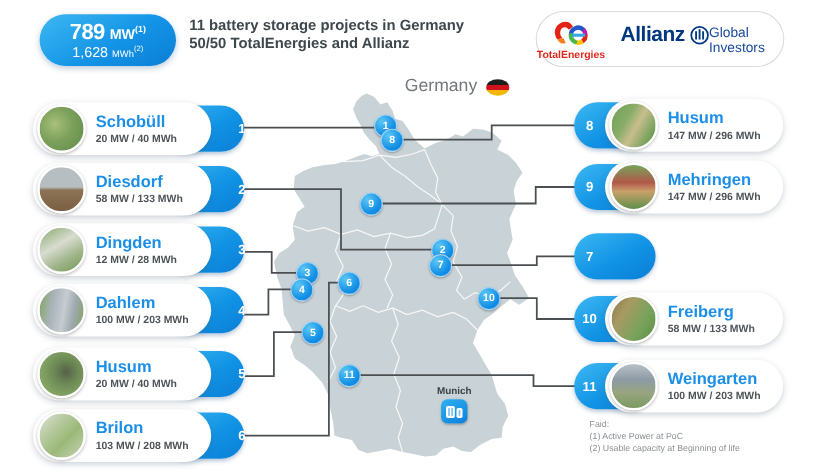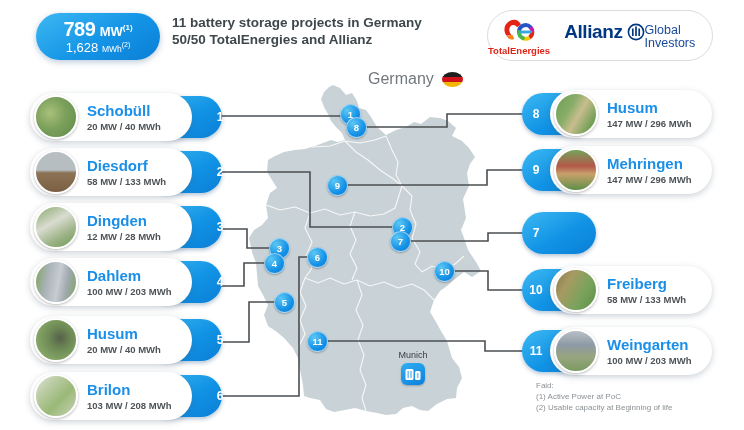--- a/index.html
+++ b/index.html
@@ -29,21 +29,21 @@
   .az-row{display:flex;align-items:center;gap:4px;}
   .az-word{font-size:19px;font-weight:bold;color:#003781;letter-spacing:-.4px;}
   .az-sub{font-size:12.5px;color:#17499b;margin-top:2px;}
 
   
   .country{position:absolute;left:368px;top:70px;z-index:2;display:flex;align-items:center;gap:8px;}
   .country-txt{font-size:16px;color:#73787d;}
   .flag{width:21px;height:15px;border-radius:50%;
     background:linear-gradient(#1e1e1e 0 33%,#d0121a 33% 66%,#f2b705 66% 100%);}
   .munich{position:absolute;left:388px;top:350px;z-index:2;width:50px;text-align:center;}
-  .munich-txt{font-size:9px;font-weight:normal;color:#3a4045;}
+  .munich-txt{font-size:9px;font-weight:bold;color:#3a4045;}
   .munich-icon{margin:3px auto 0;width:24px;height:22px;border-radius:6px;
     background:linear-gradient(150deg,#2fb0f0,#0c7fdd);display:flex;align-items:center;justify-content:center;
     box-shadow:0 1px 2px rgba(0,0,0,.25);}
 
   
   .marker{position:absolute;width:19px;height:19px;border-radius:50%;z-index:1;
     background:radial-gradient(circle at 32% 28%,#5dc7f4,#1390e6 62%,#0d7bd2 100%);
     border:1px solid rgba(255,255,255,.55);box-shadow:0 1px 2px rgba(0,0,0,.3);
     color:#fff;font-size:9.5px;font-weight:bold;display:flex;align-items:center;justify-content:center;}
 

